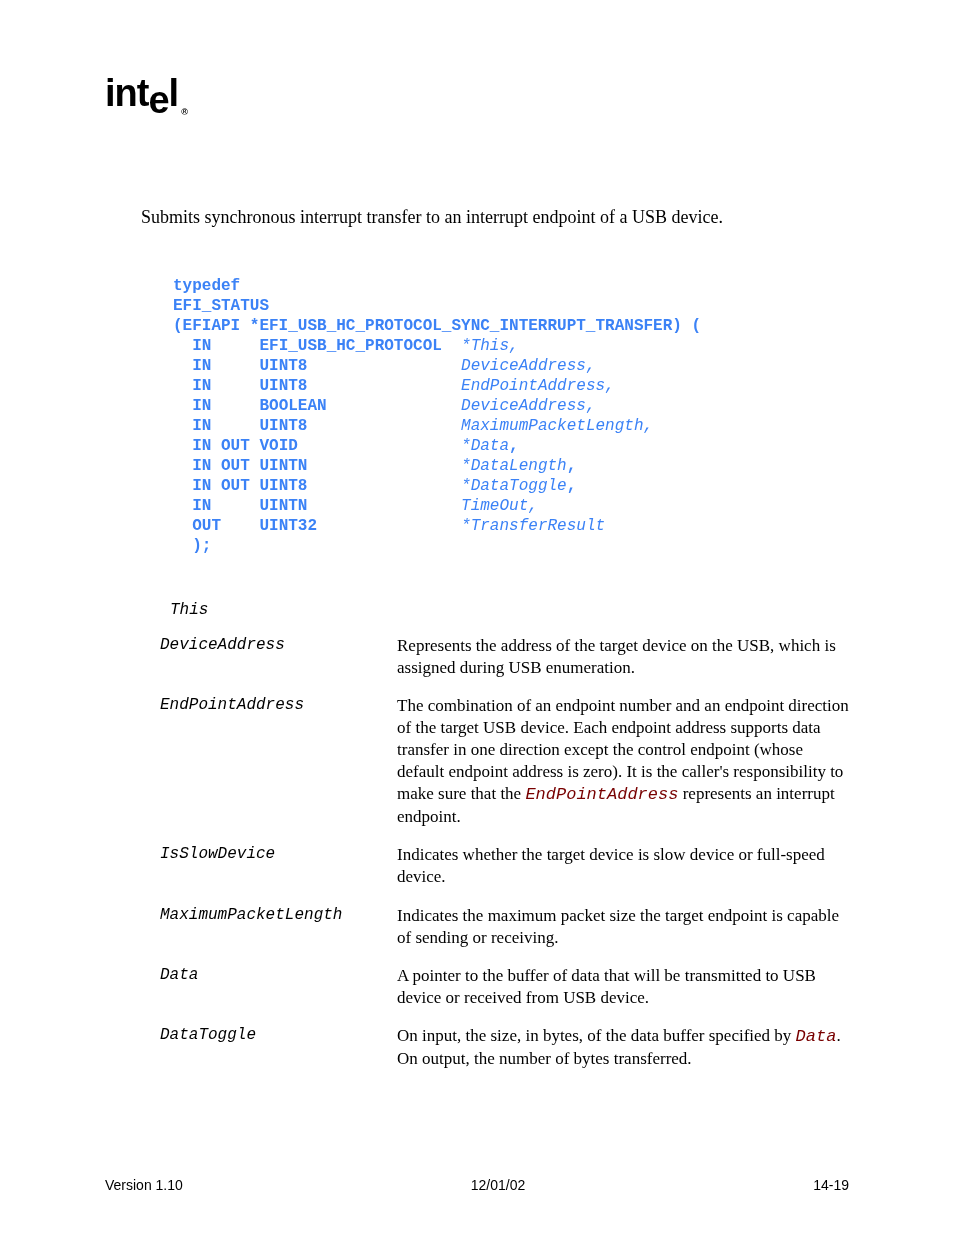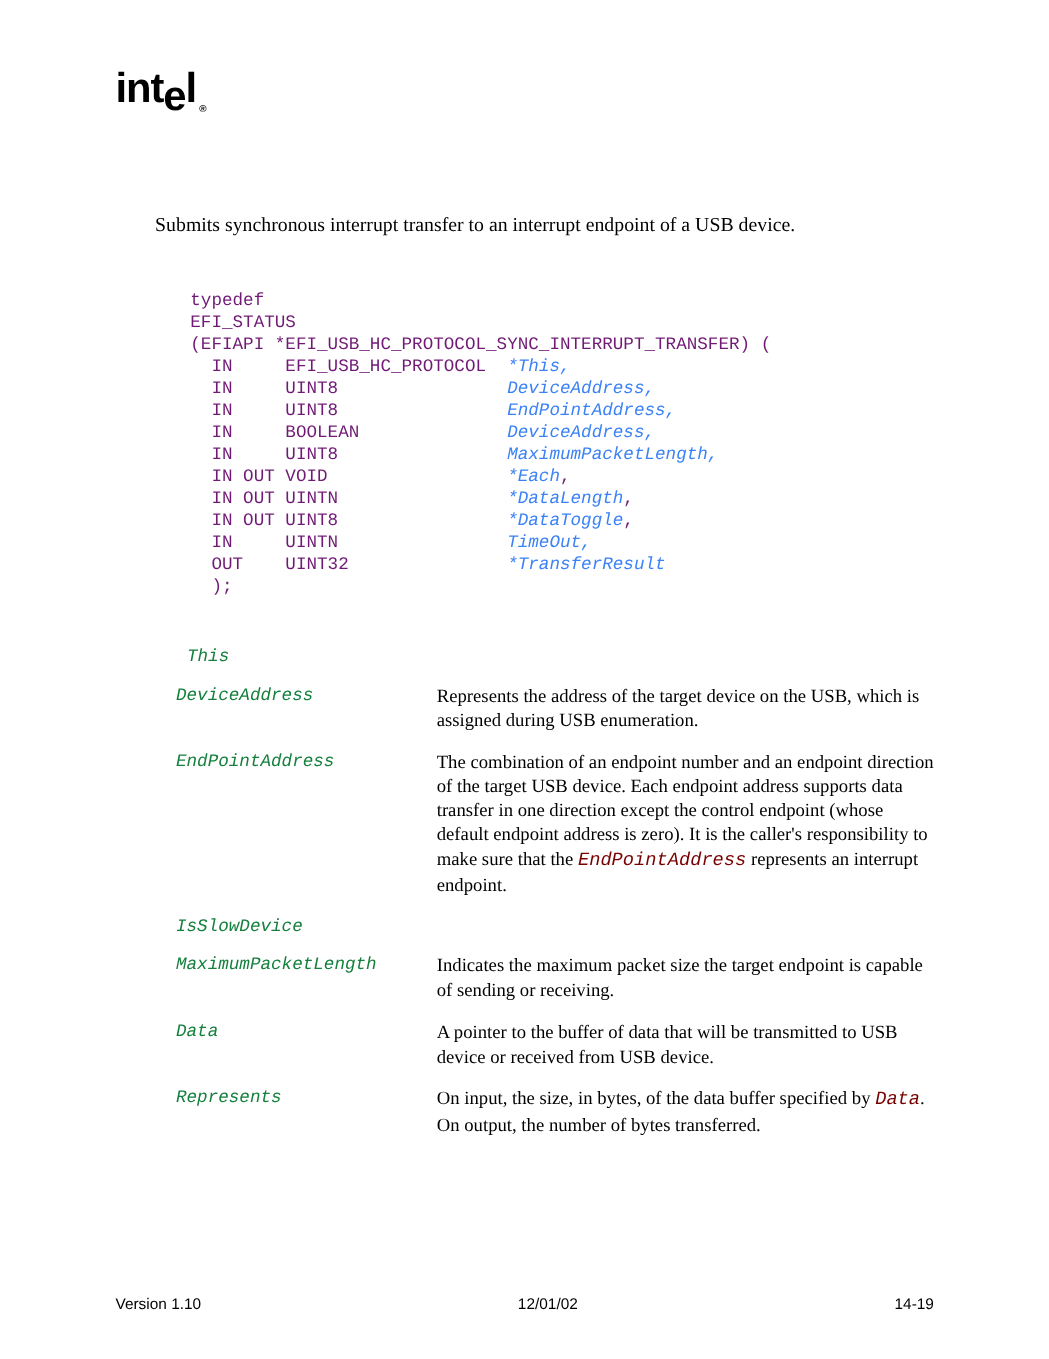--- a/index.html
+++ b/index.html
@@ -20,20 +20,21 @@
     height: 100%;
     position: relative;
   }
   .logo {
     font-family: Arial, Helvetica, sans-serif;
     font-size: 38px;
     font-weight: bold;
     letter-spacing: -1px;
     margin-bottom: 90px;
     margin-left: 0;
+    margin-top: 12px;
   }
   .logo .sub {
     position: relative;
     top: 7px;
     font-size: 38px;
   }
   .logo-tm {
     font-size: 9px;
     vertical-align: sub;
     margin-left: 3px;
@@ -44,36 +45,36 @@
     margin-bottom: 48px;
   }
   .code-block {
     font-family: "Courier New", Courier, monospace;
     font-size: 16px;
     white-space: pre;
     margin-left: 68px;
     line-height: 1.25;
     margin-bottom: 44px;
   }
-  .kw { color: #701a75; font-weight: normal; }
+  .kw { color: #3b82f6; font-weight: bold; }
   .it-arg { color: #3b82f6; font-style: italic; }
   .param-table {
     margin-left: 55px;
   }
   .param-row {
     display: flex;
     align-items: flex-start;
     margin-bottom: 16px;
   }
   .param-name {
     width: 237px;
     flex: 0 0 237px;
     font-family: "Courier New", Courier, monospace;
     font-style: italic;
-    color: #15803d;
+    color: #000000;
     font-size: 16px;
     padding-top: 1px;
   }
   .param-desc {
     flex: 1;
     font-size: 17px;
     line-height: 1.3;
   }
   .param-desc .code-kw {
     font-family: "Courier New", Courier, monospace;
@@ -108,21 +109,21 @@
   <div class="summary">Submits synchronous interrupt transfer to an interrupt endpoint of a USB device.</div>
 
   <div class="code-block"><span class="kw">typedef</span>
 <span class="kw">EFI_STATUS</span>
 <span class="kw">(EFIAPI *EFI_USB_HC_PROTOCOL_SYNC_INTERRUPT_TRANSFER) (</span>
 <span class="kw">  IN     </span><span class="kw">EFI_USB_HC_PROTOCOL</span><span>  </span><span class="it-arg">*This,</span>
 <span class="kw">  IN     </span><span class="kw">UINT8</span><span>                </span><span class="it-arg">DeviceAddress,</span>
 <span class="kw">  IN     </span><span class="kw">UINT8</span><span>                </span><span class="it-arg">EndPointAddress,</span>
 <span class="kw">  IN     </span><span class="kw">BOOLEAN</span><span>              </span><span class="it-arg">DeviceAddress,</span>
 <span class="kw">  IN     </span><span class="kw">UINT8</span><span>                </span><span class="it-arg">MaximumPacketLength,</span>
-<span class="kw">  IN OUT </span><span class="kw">VOID</span><span>                 </span><span class="it-arg">*Each</span><span class="kw">,</span>
+<span class="kw">  IN OUT </span><span class="kw">VOID</span><span>                 </span><span class="it-arg">*Data</span><span class="kw">,</span>
 <span class="kw">  IN OUT </span><span class="kw">UINTN</span><span>                </span><span class="it-arg">*DataLength</span><span class="kw">,</span>
 <span class="kw">  IN OUT </span><span class="kw">UINT8</span><span>                </span><span class="it-arg">*DataToggle</span><span class="kw">,</span>
 <span class="kw">  IN     </span><span class="kw">UINTN</span><span>                </span><span class="it-arg">TimeOut,</span>
 <span class="kw">  OUT    </span><span class="kw">UINT32</span><span>               </span><span class="it-arg">*TransferResult</span>
 <span class="kw">  );</span></div>
 
   <div class="param-table">
 
     <div class="param-row">
       <div class="param-name" style="padding-left:10px;">This</div>
@@ -133,34 +134,35 @@
       <div class="param-desc">Represents the address of the target device on the USB, which is assigned during USB enumeration.</div>
     </div>
 
     <div class="param-row">
       <div class="param-name">EndPointAddress</div>
       <div class="param-desc"><span>The combination of an endpoint number and an endpoint direction of the target USB device.  Each endpoint address supports data transfer in one direction except the control endpoint (whose default endpoint address is zero).  It is the caller's responsibility to make sure that the </span><span class="code-it">EndPointAddress</span><span> represents an interrupt endpoint.</span></div>
     </div>
 
     <div class="param-row">
       <div class="param-name">IsSlowDevice</div>
+      <div class="param-desc">Indicates whether the target device is slow device or full-speed device.</div>
     </div>
 
     <div class="param-row">
       <div class="param-name">MaximumPacketLength</div>
       <div class="param-desc">Indicates the maximum packet size the target endpoint is capable of sending or receiving.</div>
     </div>
 
     <div class="param-row">
       <div class="param-name">Data</div>
       <div class="param-desc">A pointer to the buffer of data that will be transmitted to USB device or received from USB device.</div>
     </div>
 
     <div class="param-row">
-      <div class="param-name">Represents</div>
+      <div class="param-name">DataToggle</div>
       <div class="param-desc"><span>On input, the size, in bytes, of the data buffer specified by </span><span class="code-it">Data</span><span>. On output, the number of bytes transferred.</span></div>
     </div>
 
   </div>
 
   <div class="footer">
     <span>Version 1.10</span>
     <span>12/01/02</span>
     <span>14-19</span>
   </div>

